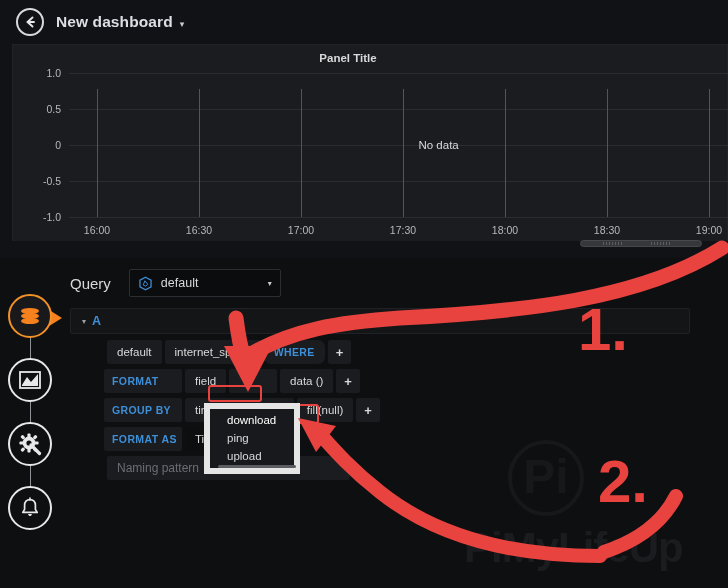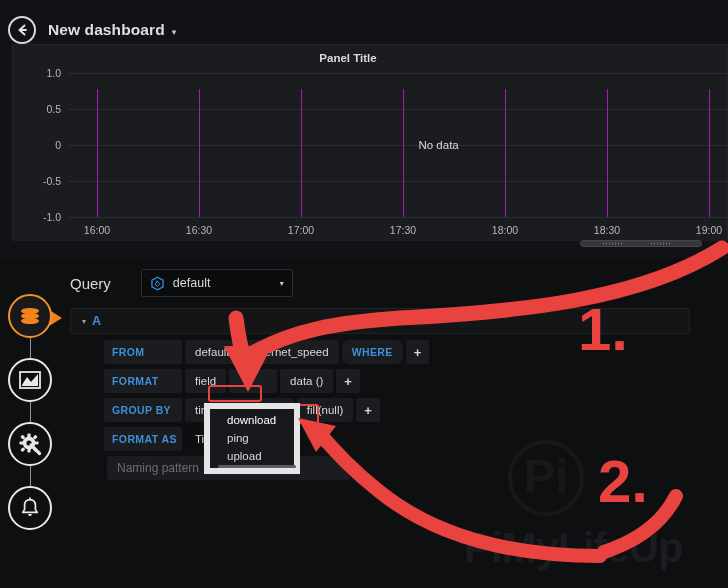--- a/index.html
+++ b/index.html
@@ -11,24 +11,24 @@
   }
   #app {
     position: relative;
     width: 728px; height: 588px;
     background: #111215;
     overflow: hidden;
   }
 
   
   .topbar {
-    position: absolute; left: 0; top: 8px; width: 728px; height: 44px;
+    position: absolute; left: 0; top: 0; width: 728px; height: 44px;
     background: #111215;
     display: flex; align-items: center;
-    padding-left: 8px;
+    padding-left: 16px;
   }
   .back-btn {
     width: 28px; height: 28px; border-radius: 50%;
     border: 2px solid #d8d9da;
     display: flex; align-items: center; justify-content: center;
     flex: 0 0 auto;
   }
   .back-btn svg { display:block; }
   .dash-title {
     margin-left: 12px;
@@ -126,21 +126,21 @@
   
   .editor {
     position: absolute;
     left: 0; top: 258px;
     width: 728px; height: 330px;
     background: #0e0f11;
   }
 
   .query-head {
     position: absolute; left: 70px; top: 11px;
-    display: flex; align-items: center; gap: 12px;
+    display: flex; align-items: center;
   }
   .query-label { color: #d8d9da; font-size: 15px; }
   .ds-picker {
     margin-left: 18px;
     width: 152px; height: 28px;
     background: #0b0c0e;
     border: 1px solid #2c2e33;
     border-radius: 2px;
     display: flex; align-items: center;
     padding: 0 8px;
@@ -431,21 +431,20 @@
     </div>
 
     <div class="query-row">
       <span class="qr-caret">▾</span>
       <span class="qr-letter">A</span>
     </div>
 
     <div class="qb">
 
       <div class="qb-row">
-        <div class="qb-key">FROM</div>
         <div class="qb-seg">default</div>
         <div class="qb-seg">internet_speed</div>
         <div class="qb-seg blue">WHERE</div>
         <div class="qb-seg plus">+</div>
       </div>
 
       <div class="qb-row">
         <div class="qb-key">FORMAT</div>
         <div class="qb-seg">field</div>
         <div class="qb-seg empty-field"></div>

